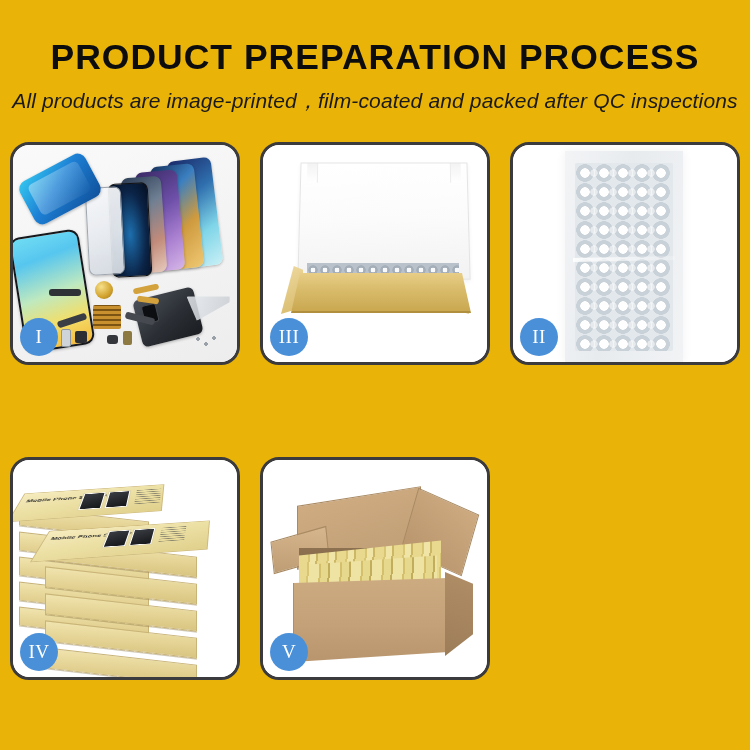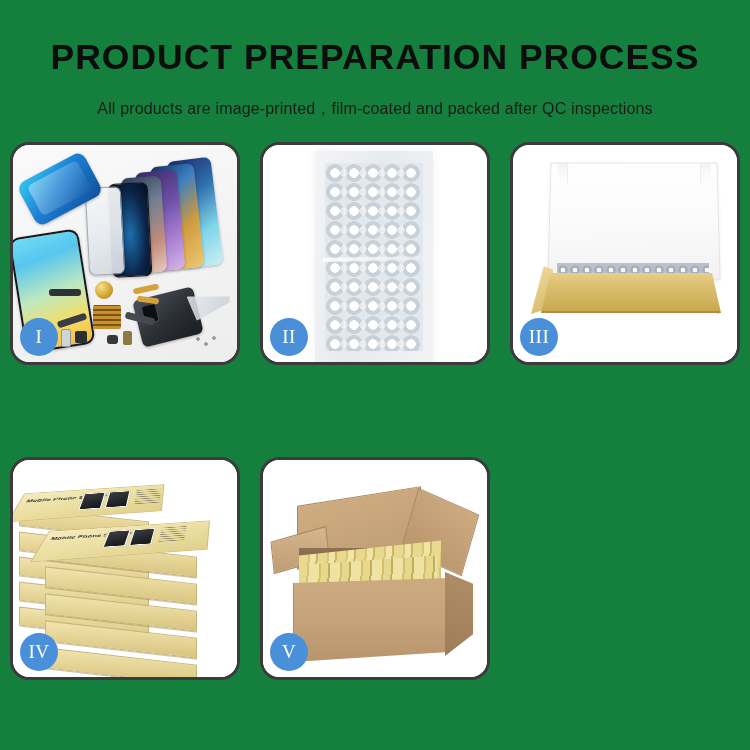--- a/index.html
+++ b/index.html
@@ -10,21 +10,21 @@
     width: 750px;
     height: 750px;
     background: #ffffff;
     font-family: "Liberation Sans", sans-serif;
     overflow: hidden;
   }
   .page {
     position: relative;
     width: 750px;
     height: 750px;
-    background: #15803d;
+    background: #eab308;
   }
 
   
   .header {
     position: absolute;
     top: 0;
     left: 0;
     width: 750px;
     text-align: center;
   }
@@ -33,28 +33,29 @@
     padding-top: 38px;
     font-family: "Liberation Sans", sans-serif;
     font-size: 35.5px;
     font-weight: 700;
     letter-spacing: 1.0px;
     color: #0d0d0d;
     line-height: 1.1;
     white-space: nowrap;
   }
   .subtitle {
-    margin: 12px;
+    margin: 0;
     padding-top: 10px;
     font-family: "Liberation Sans", sans-serif;
-    font-size: 16px;
+    font-size: 21px;
     font-weight: 400;
     letter-spacing: 0.15px;
     color: #1a1a1a;
     white-space: nowrap;
+    font-style: italic;
   }
 
   
   .grid {
     position: absolute;
     top: 142px;
     left: 10px;
     width: 730px;
     display: grid;
     grid-template-columns: 230px 230px 230px;
@@ -433,38 +434,38 @@
         <div class="blob-b"></div>
         <div class="blob-c"></div>
         <div class="blob-d"></div>
         <div class="screws"></div>
         <div class="tool-tweezer"></div>
       </div>
       <div class="badge">I</div>
     </div>
 
     <div class="panel">
-      <div class="panel-stage p2">
-        <div class="bubble-sheet">
-          <div class="bubble-core"></div>
-          <div class="bubble-crease"></div>
-        </div>
-      </div>
-      <div class="badge">II</div>
-    </div>
-
-    <div class="panel">
       <div class="panel-stage p3">
         <div class="box3-lid"></div>
         <div class="box3-tray-left"></div>
         <div class="box3-tray-right"></div>
         <div class="box3-inner"></div>
         <div class="box3-tray"></div>
       </div>
       <div class="badge">III</div>
+    </div>
+
+    <div class="panel">
+      <div class="panel-stage p2">
+        <div class="bubble-sheet">
+          <div class="bubble-core"></div>
+          <div class="bubble-crease"></div>
+        </div>
+      </div>
+      <div class="badge">II</div>
     </div>
 
     <div class="panel">
       <div class="panel-stage p4">
         <div class="stack">
           <div class="sbox sb-l1"></div>
           <div class="sbox sb-l2"></div>
           <div class="sbox sb-l3"></div>
           <div class="sbox sb-l4"></div>
           <div class="sbox sb-l5"></div>

